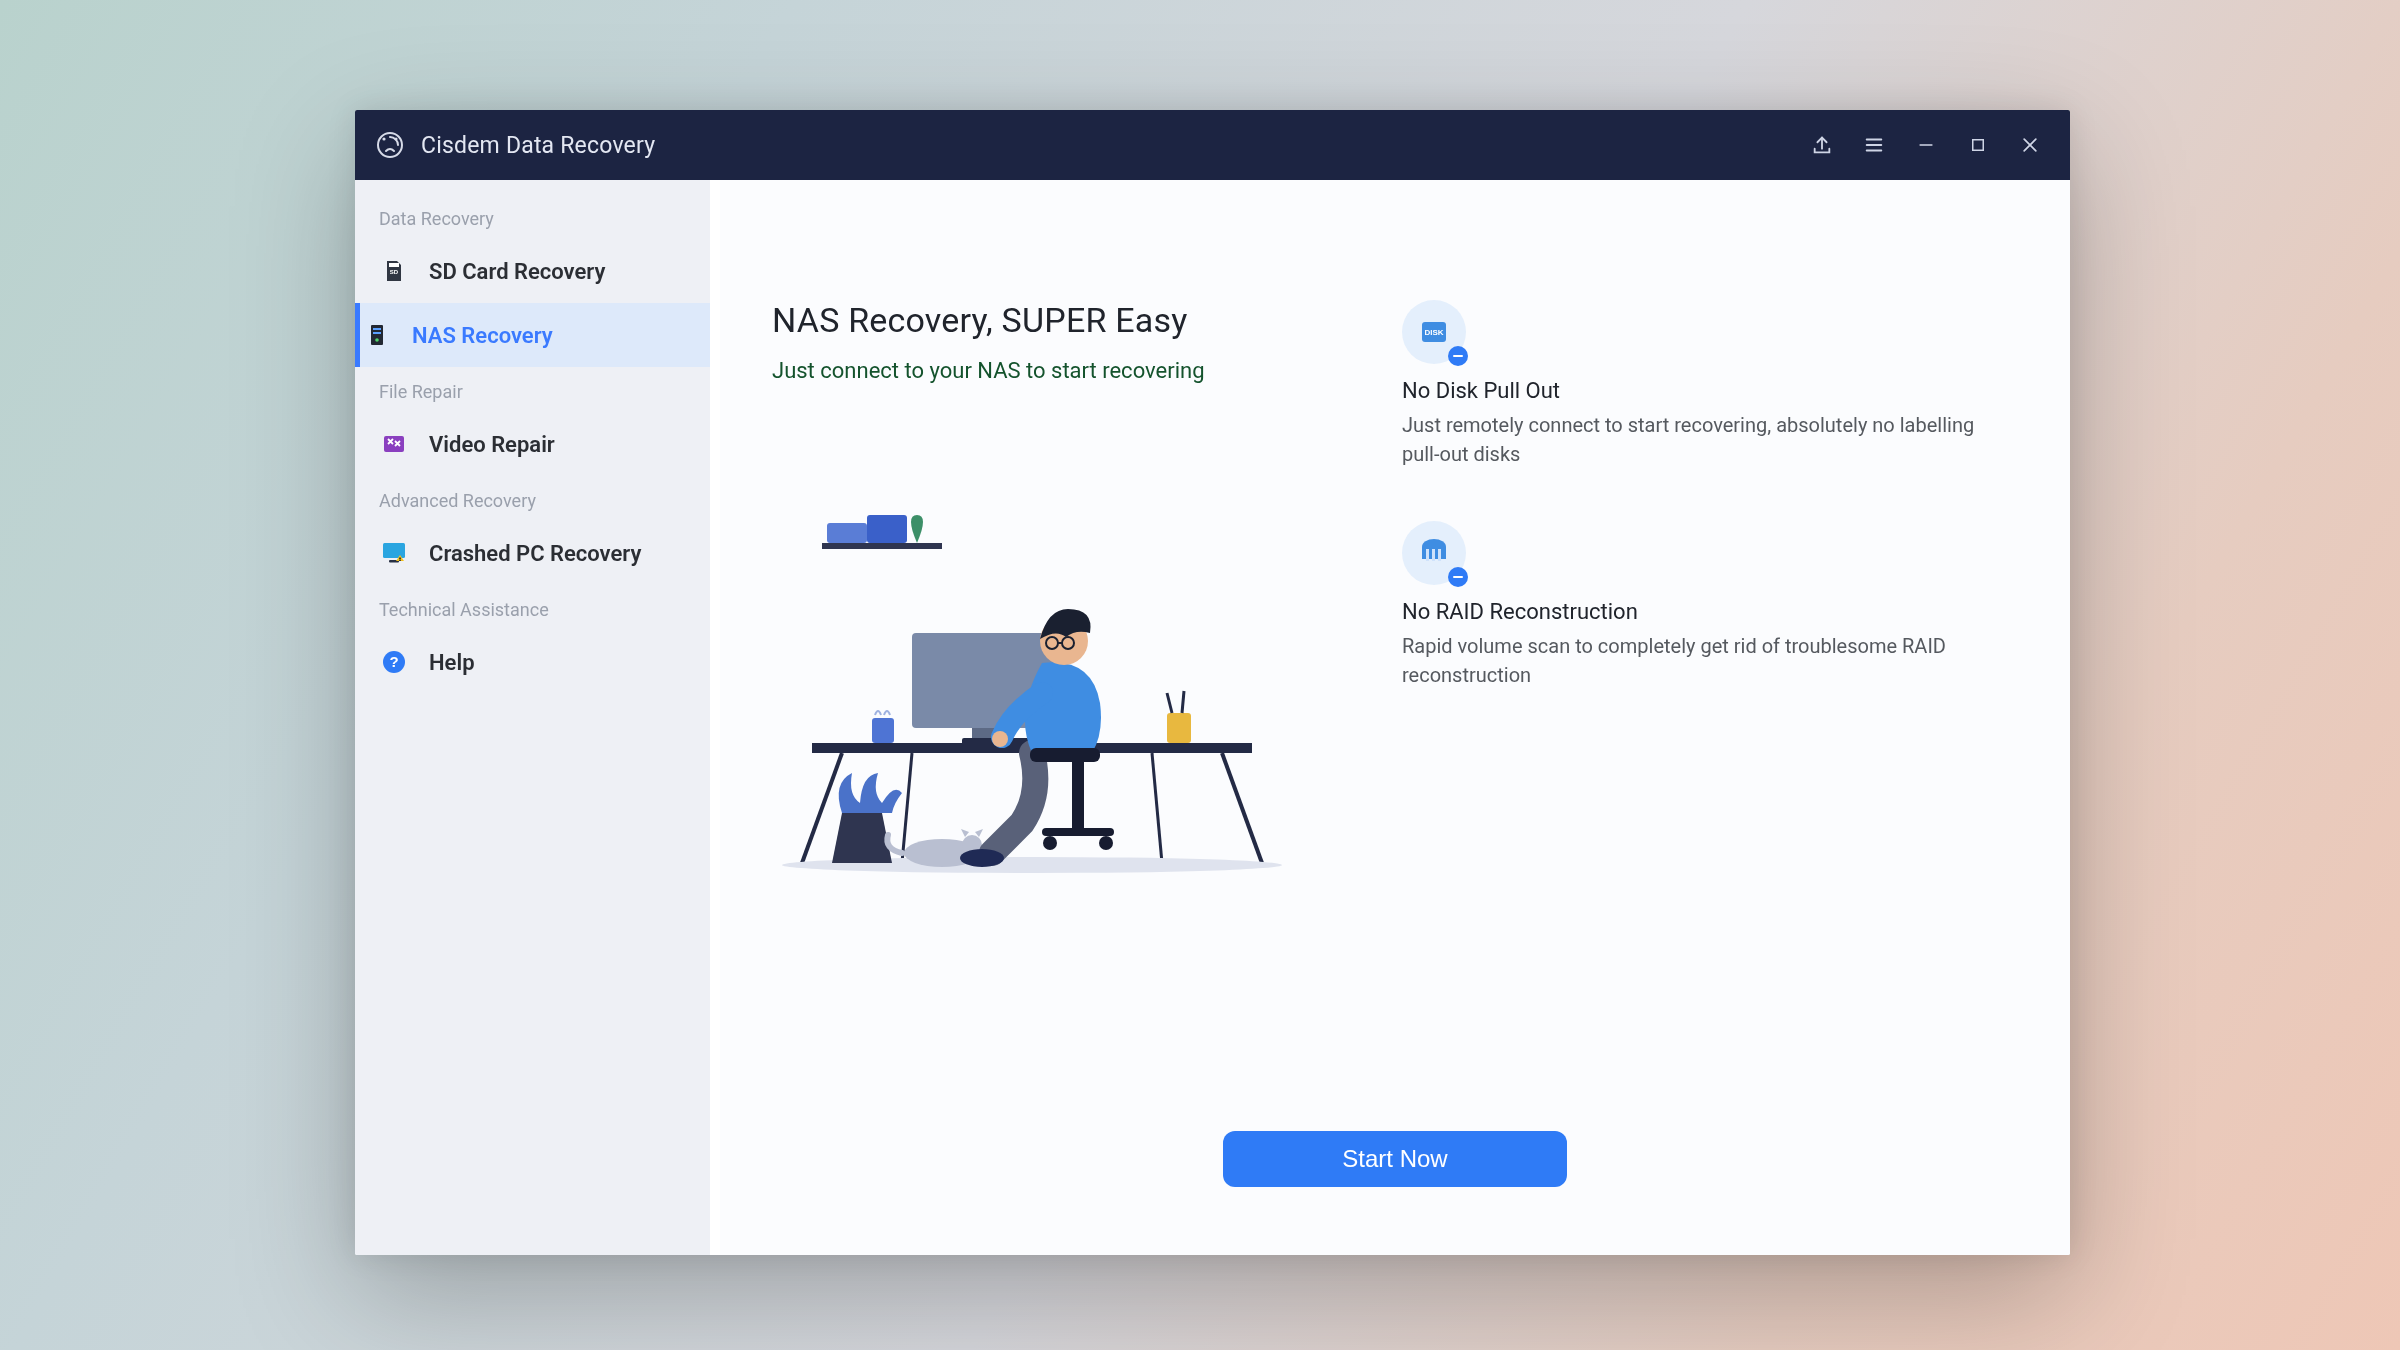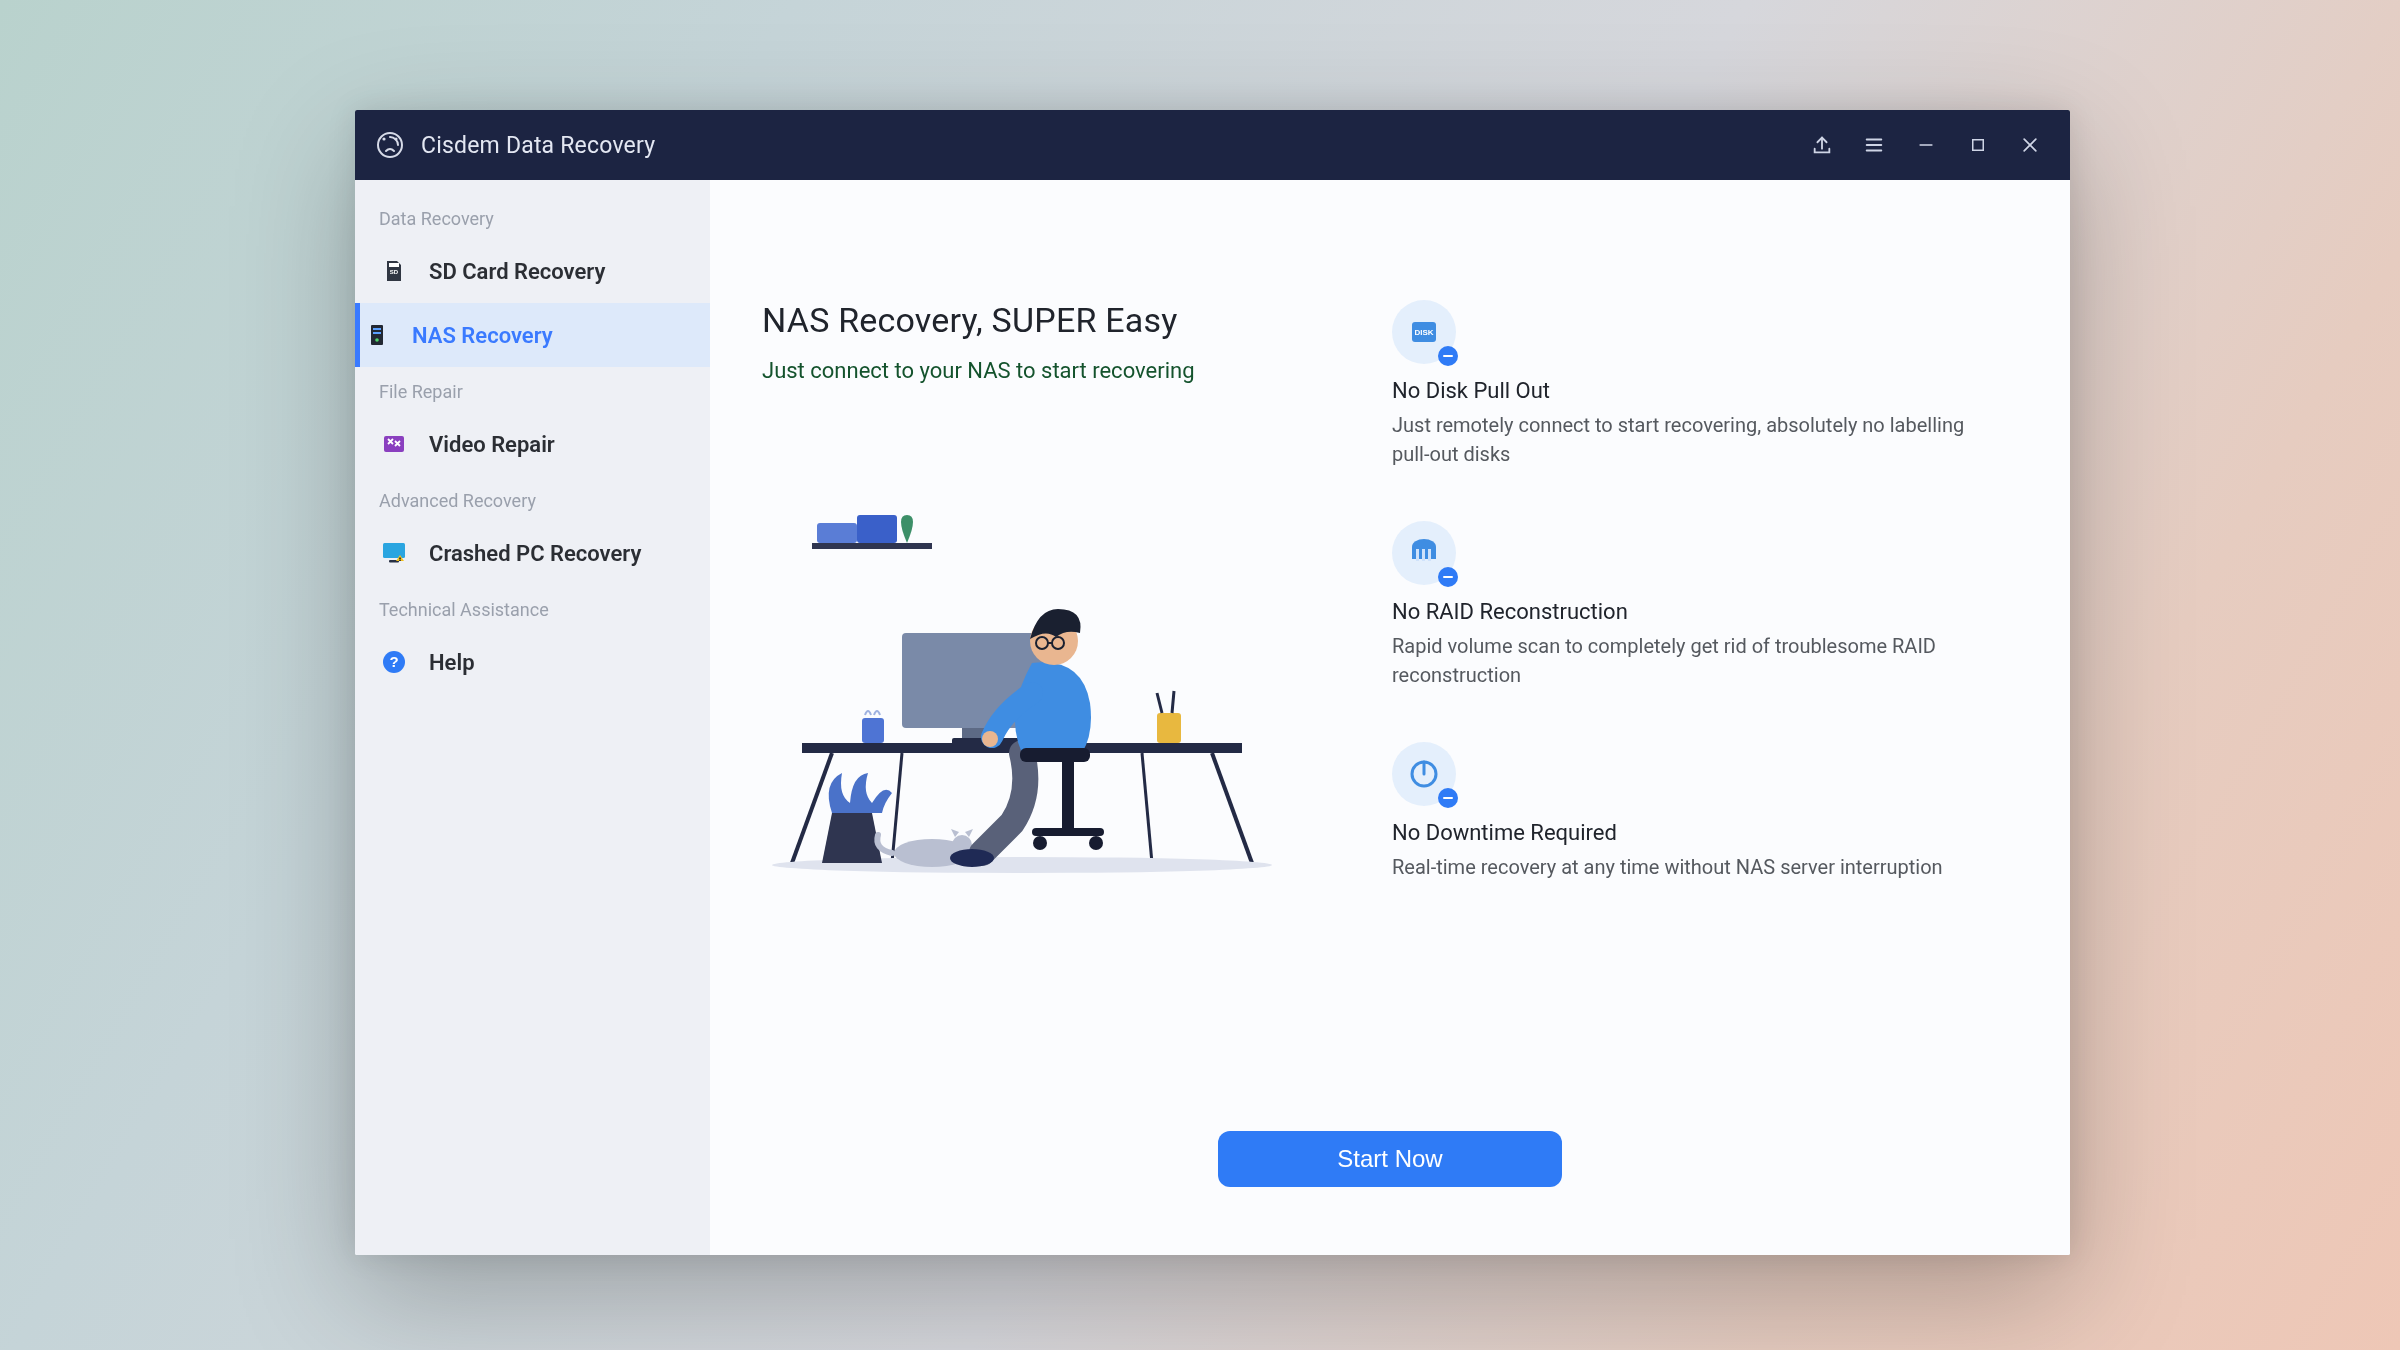--- a/index.html
+++ b/index.html
@@ -53,20 +53,21 @@
     cursor: pointer;
     color: #cfd5e6;
     margin-left: 4px;
   }
   .titlebar .tb-btn svg { display: block; }
   
   .body {
     flex: 1;
     display: flex;
     min-height: 0;
+    gap: 10px;
   }
   .sidebar {
     width: 355px;
     background: #eef0f5;
     padding-top: 14px;
   }
   .section-label {
     font-size: 18px;
     color: #9aa0ac;
     padding: 14px 24px 10px 24px;
@@ -394,31 +395,20 @@
                 <rect x="10" y="14" width="3" height="12" fill="#cfe2fb"></rect>
                 <rect x="16" y="14" width="3" height="12" fill="#cfe2fb"></rect>
                 <rect x="22" y="14" width="3" height="12" fill="#cfe2fb"></rect>
               </svg>
               <span class="badge"></span>
             </div>
             <div class="feature-title">No RAID Reconstruction</div>
             <div class="feature-desc">Rapid volume scan to completely get rid of troublesome RAID reconstruction</div>
           </div>
 
-          <div class="feature">
-            <div class="feat-icon">
-              <svg width="36" height="36" viewBox="0 0 36 36">
-                <circle cx="18" cy="18" r="12" fill="none" stroke="#3f8de2" stroke-width="3"></circle>
-                <line x1="18" y1="6" x2="18" y2="18" stroke="#3f8de2" stroke-width="3" stroke-linecap="round"></line>
-              </svg>
-              <span class="badge"></span>
-            </div>
-            <div class="feature-title">No Downtime Required</div>
-            <div class="feature-desc">Real-time recovery at any time without NAS server interruption</div>
-          </div>
 
         </div>
       </div>
 
       <button class="cta">Start Now</button>
 
     </div>
 
   </div>
 </div>

